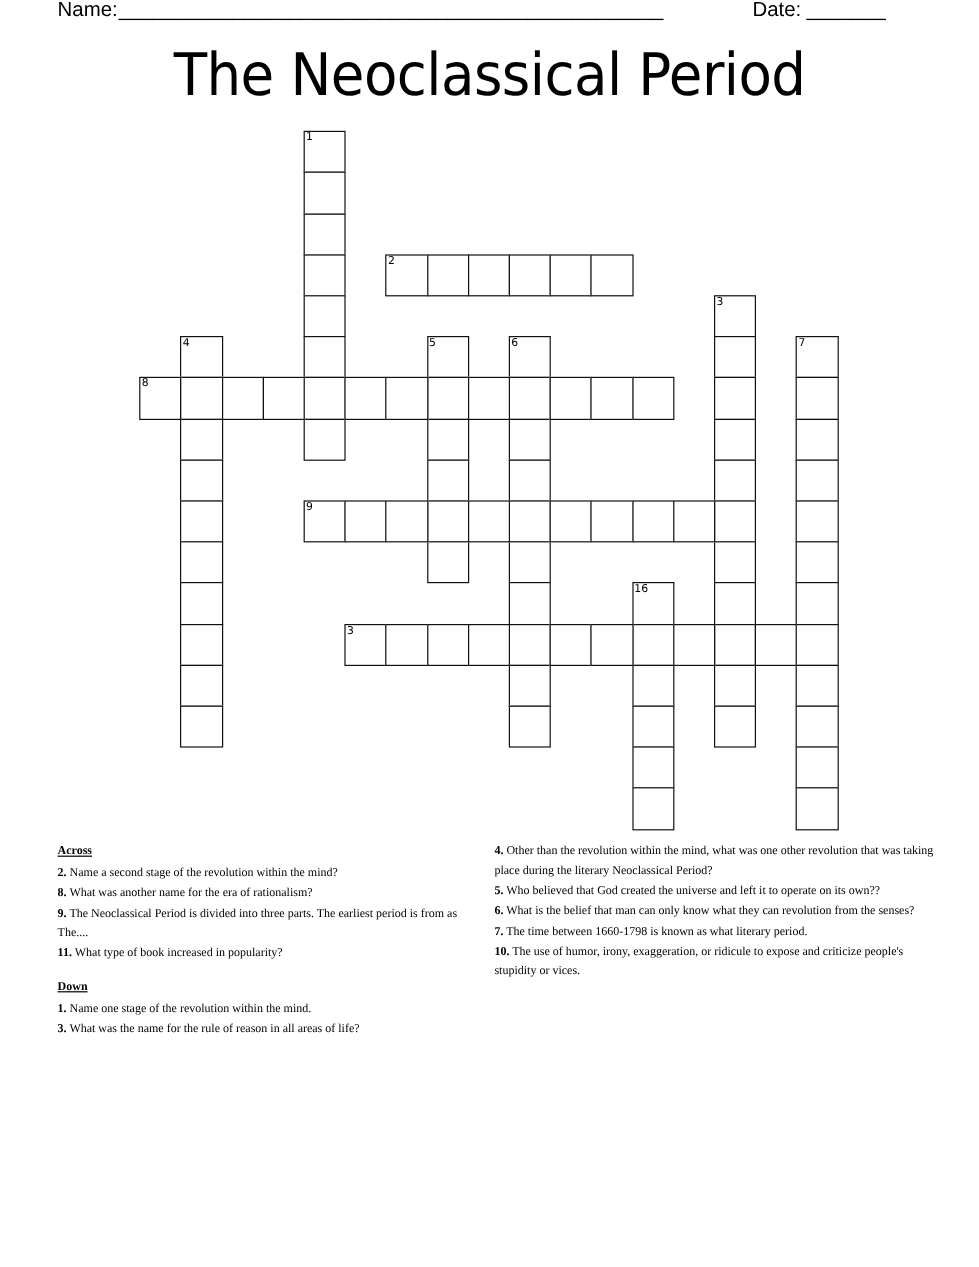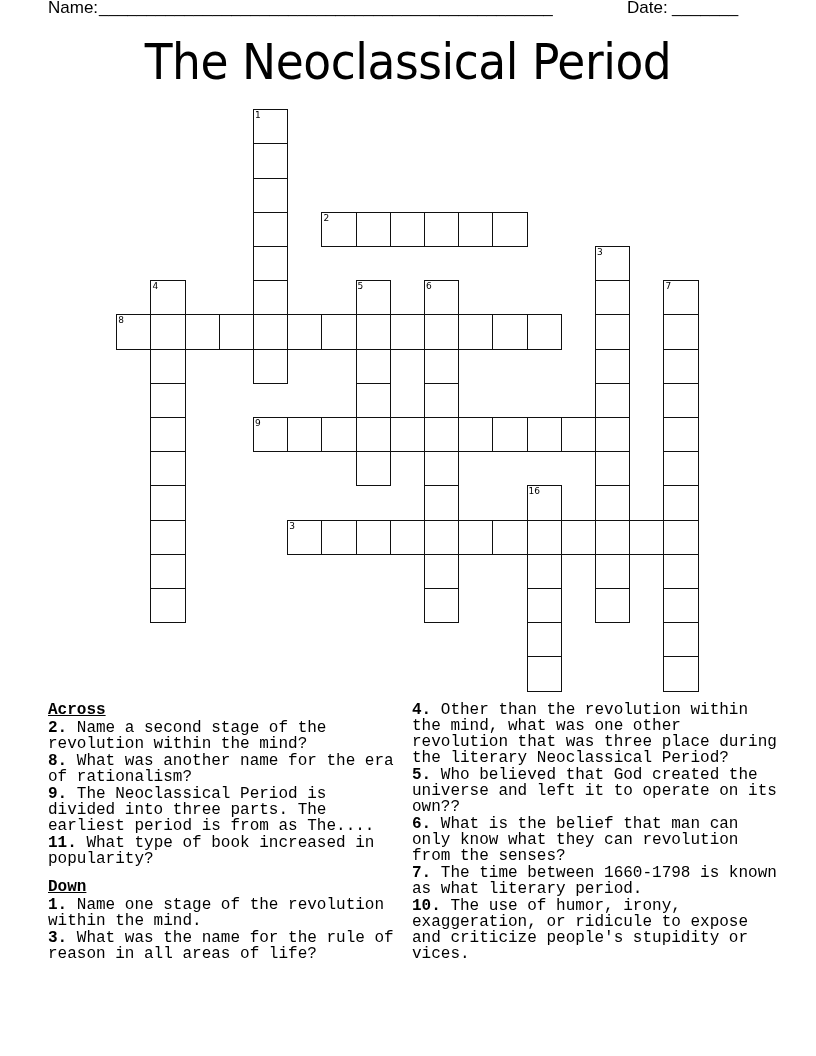--- a/index.html
+++ b/index.html
@@ -20,21 +20,21 @@
     .grid { position: absolute; left: 0; top: 0; width: 816px; height: 700px; }
     .cell {
       position: absolute; box-sizing: border-box; width: 35.2px; height: 35.2px;
       border: 1.6px solid #111; background: #fff;
     }
     .cell .num {
       position: absolute; left: 1px; top: 0px; font-family: "DejaVu Sans", sans-serif;
       font-size: 9px; line-height: 10px;
     }
     .clues {
-      position: absolute; font-family: Liberation Mono, monospace; font-size: 16px; line-height: 16px;
+      position: absolute; font-family: Liberation Serif, serif; font-size: 10px; line-height: 16px;
     }
     .clues.left { left: 48px; top: 702px; width: 350px; }
     .clues.right { left: 412px; top: 702px; width: 370px; }
     .clue-heading { font-weight: bold; text-decoration: underline; margin: 0 0 2px 0; }
     .clue { margin: 0 0 1px 0; }
     .clue .clue-num { font-weight: bold; }
     .down-heading { margin-top: 12px; }
   </style>
 </head>
 <body>
@@ -172,18 +172,18 @@
   <div class="clue"><span class="clue-num">2.</span><span> Name a second stage of the revolution within the mind?</span></div>
   <div class="clue"><span class="clue-num">8.</span><span> What was another name for the era of rationalism?</span></div>
   <div class="clue"><span class="clue-num">9.</span><span> The Neoclassical Period is divided into three parts. The earliest period is from as The....</span></div>
   <div class="clue"><span class="clue-num">11.</span><span> What type of book increased in popularity?</span></div>
   <div class="clue-heading down-heading">Down</div>
   <div class="clue"><span class="clue-num">1.</span><span> Name one stage of the revolution within the mind.</span></div>
   <div class="clue"><span class="clue-num">3.</span><span> What was the name for the rule of reason in all areas of life?</span></div>
 </div>
 
 <div class="clues right">
-  <div class="clue"><span class="clue-num">4.</span><span> Other than the revolution within the mind, what was one other revolution that was three place during the literary Neoclassical Period?</span></div>
+  <div class="clue"><span class="clue-num">4.</span><span> Other than the revolution within the mind, what was one other revolution that was taking place during the literary Neoclassical Period?</span></div>
   <div class="clue"><span class="clue-num">5.</span><span> Who believed that God created the universe and left it to operate on its own??</span></div>
   <div class="clue"><span class="clue-num">6.</span><span> What is the belief that man can only know what they can revolution from the senses?</span></div>
   <div class="clue"><span class="clue-num">7.</span><span> The time between 1660-1798 is known as what literary period.</span></div>
   <div class="clue"><span class="clue-num">10.</span><span> The use of humor, irony, exaggeration, or ridicule to expose and criticize people's stupidity or vices.</span></div>
 </div>
 
 </body></html>

